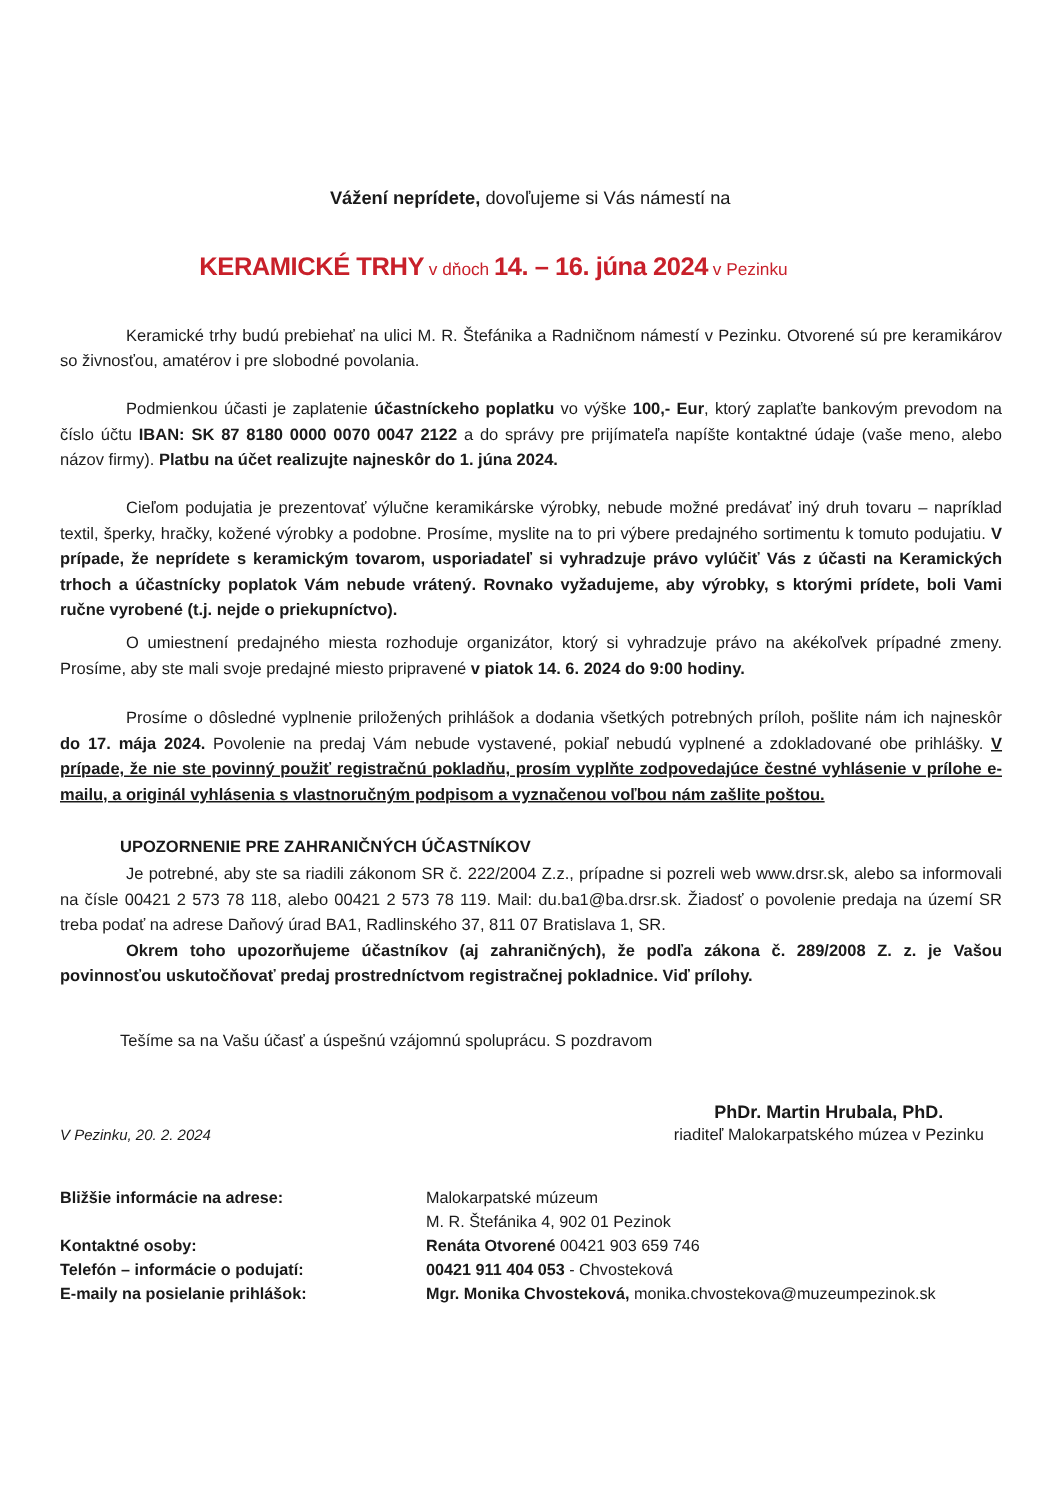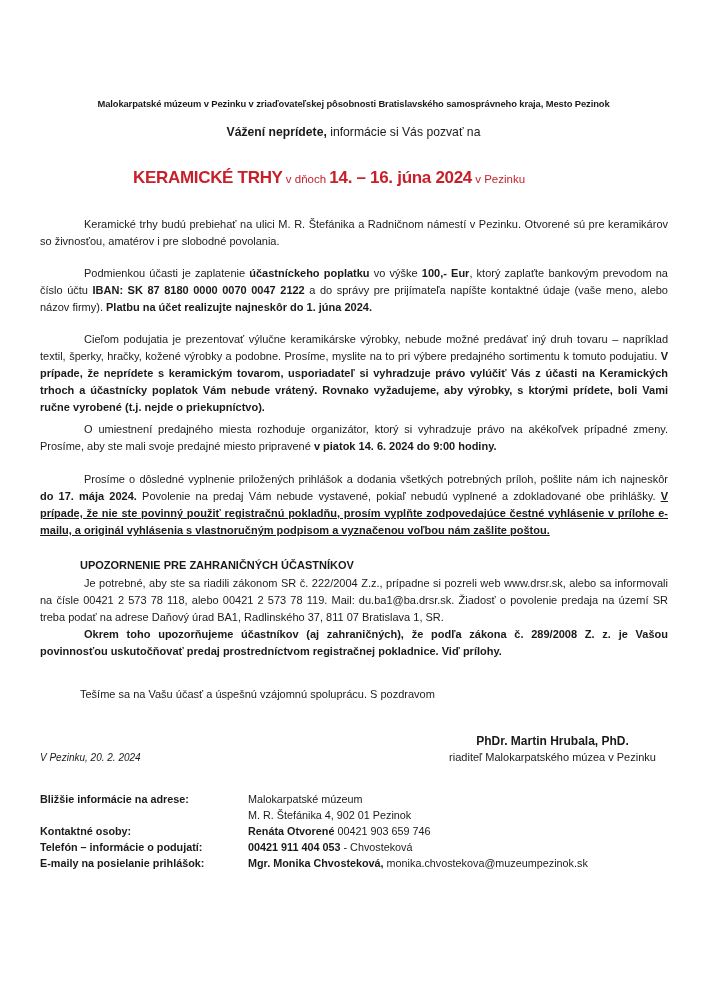--- a/index.html
+++ b/index.html
@@ -37,31 +37,30 @@
   .place-date { position: absolute; top: 752px; left: 40px; font-size: 10px; font-style: italic; }
   .signer {
     position: absolute; top: 734px; left: 400px; width: 305px; text-align: center;
   }
   .signer .name { font-size: 12px; font-weight: bold; display: block; }
   .signer .role { font-size: 11px; display: block; margin-top: 3px; text-align: center; }
   .info {
     position: absolute; top: 791px; left: 40px; font-size: 10.8px; line-height: 16px;
   }
   .info-row { display: flex; }
-  .info-label { width: 208px; font-weight: bold; }
+  .info-label { width: 244px; font-weight: bold; }
   .info-value b { font-weight: bold; }
 </style>
 </head>
 <body>
 
 <div class="page">
 
-  <div class="header-org">Malokarpatské múzeum v Pezinku v zriaďovateľskej pôsobnosti Bratislavského samosprávneho kraja, Mesto Pezinok</div>
 
-  <div class="greeting"><b>Vážení neprídete,</b><span> informácie si Vás pozvať na</span></div>
+  <div class="greeting"><b>Vážení neprídete,</b><span> dovoľujeme si Vás námestí na</span></div>
 
   <div class="title-line"><span class="big">KERAMICKÉ TRHY</span><span class="small"> v dňoch </span><span class="big">14. – 16.  júna 2024</span><span class="small"> v Pezinku</span></div>
 
   <div class="para" style="top:216px;"><span class="indent"></span><span>Keramické trhy budú prebiehať na ulici M. R. Štefánika a Radničnom námestí v Pezinku. Otvorené sú pre keramikárov so živnosťou, amatérov i pre slobodné povolania.</span></div>
 
   <div class="para" style="top:265px;"><span class="indent"></span><span>Podmienkou účasti je zaplatenie </span><b>účastníckeho poplatku</b><span> vo výške </span><b>100,- Eur</b><span>, ktorý zaplaťte bankovým prevodom na číslo účtu </span><b>IBAN: SK 87 8180 0000 0070 0047 2122</b><span> a do správy pre prijímateľa napíšte kontaktné údaje (vaše meno, alebo názov firmy). </span><b>Platbu na účet realizujte najneskôr do 1. júna 2024.</b></div>
 
   <div class="para" style="top:331px;"><span class="indent"></span><span>Cieľom podujatia je prezentovať výlučne keramikárske výrobky, nebude možné predávať iný druh tovaru – napríklad textil, šperky, hračky, kožené výrobky a podobne. Prosíme, myslite na to pri výbere predajného sortimentu k tomuto podujatiu. </span><b>V prípade, že neprídete s keramickým tovarom, usporiadateľ si vyhradzuje právo vylúčiť Vás z účasti na Keramických trhoch a účastnícky poplatok Vám nebude vrátený. Rovnako vyžadujeme, aby výrobky, s ktorými prídete, boli Vami ručne vyrobené (t.j. nejde o priekupníctvo).</b></div>
 
   <div class="para" style="top:421px;"><span class="indent"></span><span>O umiestnení predajného miesta rozhoduje organizátor, ktorý si vyhradzuje právo na akékoľvek prípadné zmeny. Prosíme, aby ste mali svoje predajné miesto pripravené </span><b>v piatok 14. 6. 2024 do 9:00 hodiny.</b></div>

